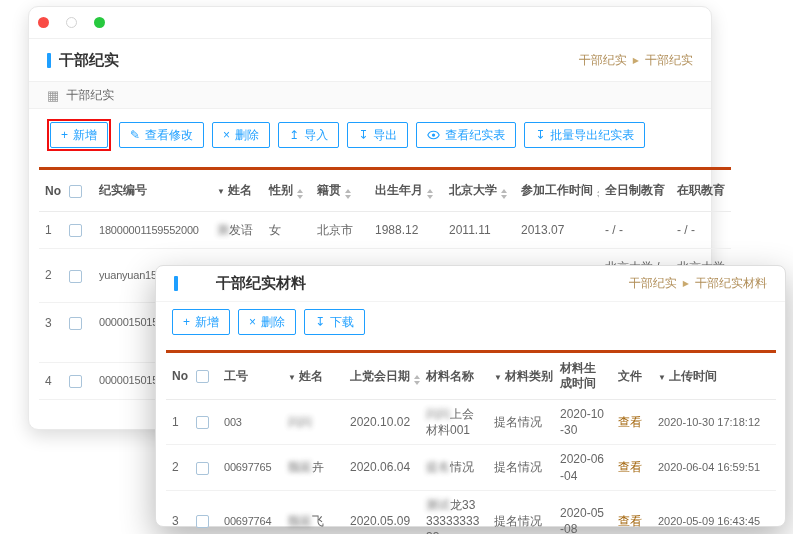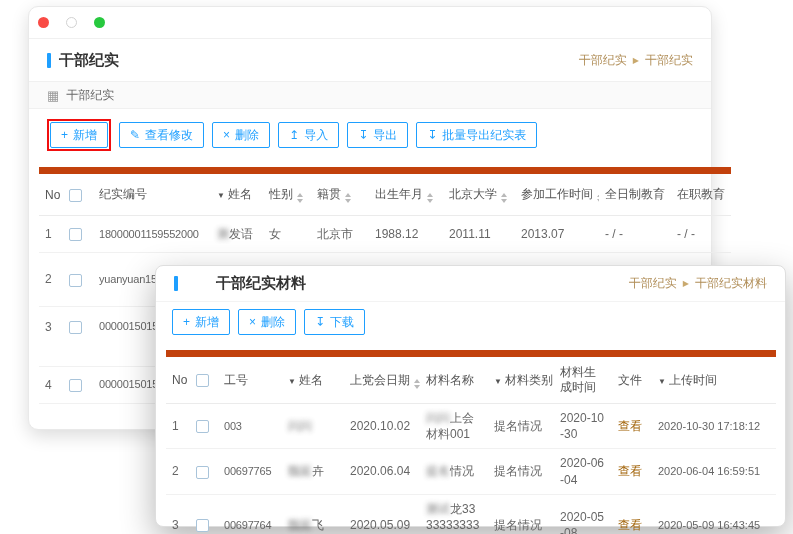--- a/index.html
+++ b/index.html
@@ -43,22 +43,22 @@
   .toolbar { display: flex; align-items: center; gap: 8px; padding: 10px 18px 8px; }
   .panel.front .toolbar { padding: 7px 16px; }
   .btn { display: inline-flex; align-items: center; gap: 5px; background: #fff;
          border: 1px solid #1E9FFF; color: #1E9FFF; font-size: 12px; line-height: 1;
          padding: 6px 10px; border-radius: 2px; cursor: pointer; font-family: inherit; white-space: nowrap; }
   .btn .ic { font-style: normal; font-size: 12px; line-height: 1; display: inline-flex; align-items: center; }
   .hl { display: inline-flex; border: 2px solid #f10f0f; padding: 1px; }
   
   .tbl-wrap { padding: 8px 10px 0; }
   table { width: 100%; border-collapse: collapse; table-layout: fixed; font-size: 12px; color: #666; }
-  th { font-weight: 400; color: #555; text-align: left; padding: 12px 6px;
-       border-top: 7px solid #c2410c; border-bottom: 1px solid #ebebeb; white-space: nowrap; overflow: hidden; }
+  th { font-weight: 700; color: #555; text-align: left; padding: 12px 6px;
+       border-top: 3px solid #c2410c; border-bottom: 1px solid #ebebeb; white-space: nowrap; overflow: hidden; }
   th.wrapok { white-space: normal; line-height: 1.25; padding-top: 7px; padding-bottom: 7px; }
   td { padding: 10px 6px; border-bottom: 1px solid #f1f1f1; vertical-align: middle; word-break: break-all; line-height: 1.35; }
   .panel.front th { padding: 8px 6px; }
   .panel.front td { padding: 6px 6px; }
   tr.tall td { height: 60px; vertical-align: top; padding-top: 12px; }
   .num { font-size: 11px; white-space: nowrap; overflow: hidden; letter-spacing: -0.2px; }
   .t-upload { font-size: 11px; white-space: nowrap; overflow: hidden; }
   .cb { display: inline-block; width: 13px; height: 13px; border: 1px solid #a9c4da; border-radius: 2px;
         background: #fff; vertical-align: middle; cursor: pointer; }
   .sort-icon { display: inline-flex; flex-direction: column; row-gap: 2px; margin-left: 4px; vertical-align: 1px; cursor: pointer; }
@@ -111,20 +111,29 @@
     </button>
     <button class="btn">
       <i class="ic">↥</i>
       <span>导入</span>
     </button>
     <button class="btn">
       <i class="ic">↧</i>
       <span>导出</span>
     </button>
     <button class="btn">
+      <i class="ic">
+          <svg width="13" height="10" viewBox="0 0 16 12">
+            <path d="M8 1.5C4.8 1.5 2.1 3.5 1 6c1.1 2.5 3.8 4.5 7 4.5s5.9-2 7-4.5c-1.1-2.5-3.8-4.5-7-4.5z" fill="none" stroke="currentColor" stroke-width="1.3"></path>
+            <circle cx="8" cy="6" r="2" fill="currentColor"></circle>
+          </svg>
+        </i>
+      <span>查看纪实表</span>
+    </button>
+    <button class="btn">
       <i class="ic">↧</i>
       <span>批量导出纪实表</span>
     </button>
   </div>
 
   <div class="tbl-wrap">
     <table>
       <colgroup>
         <col style="width:24px">
           <col style="width:30px">

